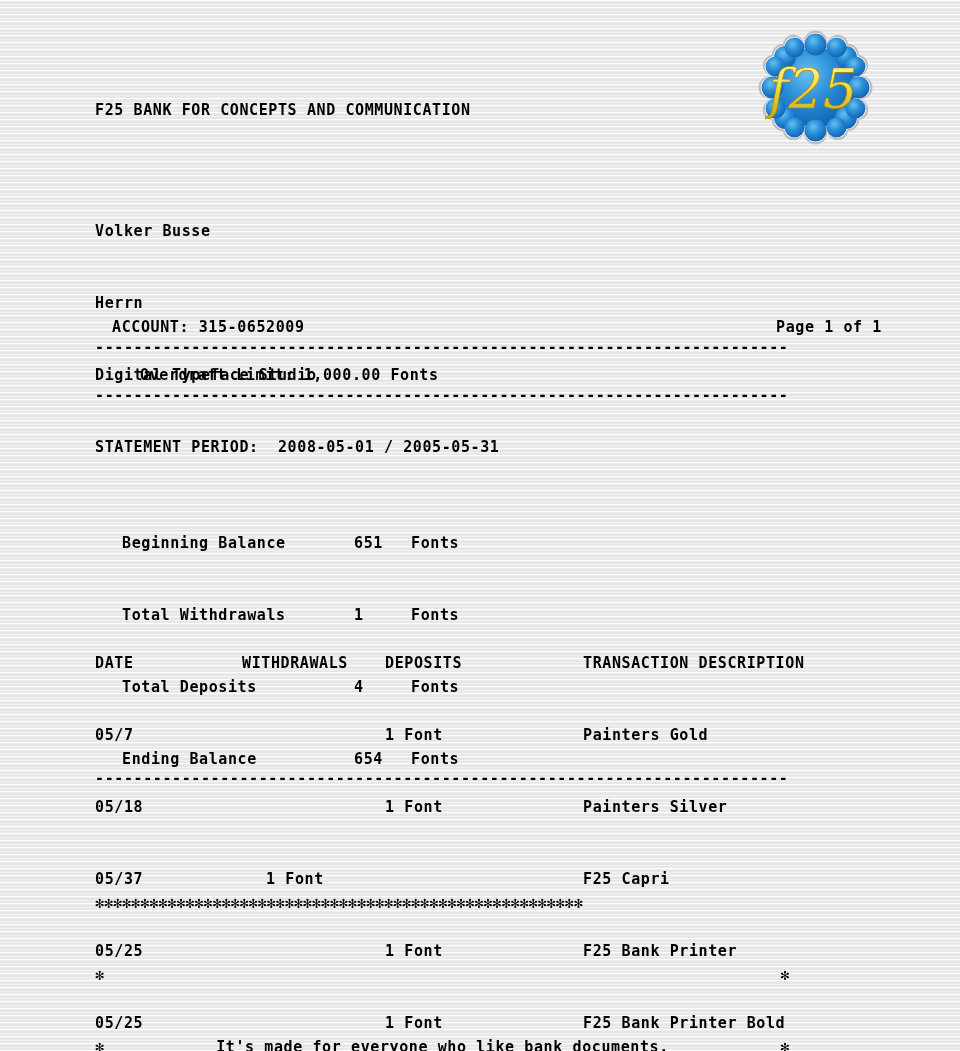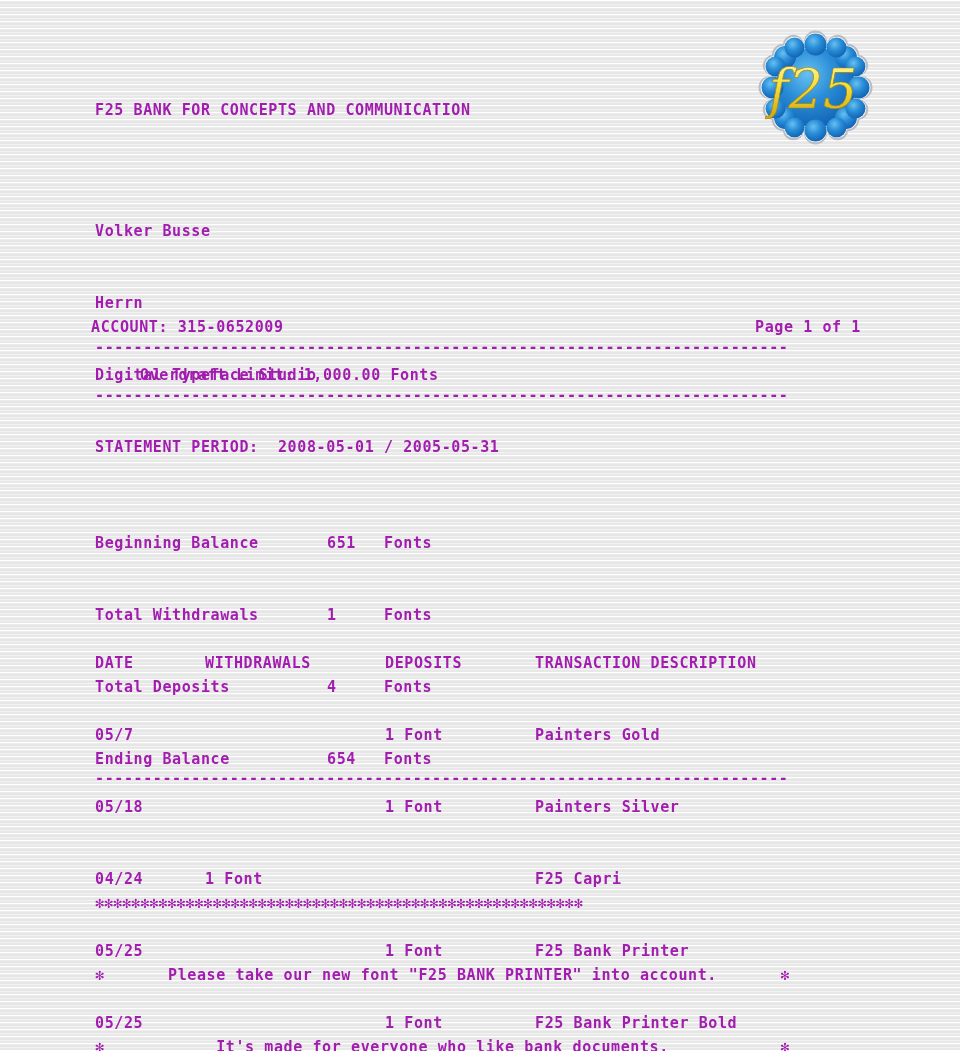--- a/index.html
+++ b/index.html
@@ -38,21 +38,21 @@
     height: 1051px;
   }
 
   
   .mono {
     font-family: "DejaVu Sans Mono", "Liberation Mono", monospace;
     font-weight: bold;
     font-size: 15px;
     letter-spacing: 0.6px;
     white-space: pre;
-    color: #a21caf;
+    color: #000000;
     line-height: 24px;
   }
 
   
   .letterhead {
     position: absolute;
     left: 95px;
     top: 50px;
   }
   .letterhead div { line-height: 24px; }
@@ -71,21 +71,21 @@
   .address {
     position: absolute;
     left: 95px;
     top: 171px;
   }
   .address div { line-height: 24px; }
 
   
   .account-row {
     position: absolute;
-    left: 91px;
+    left: 112px;
     top: 315px;
     width: 770px;
     display: flex;
     justify-content: space-between;
     align-items: baseline;
     text-align: center;
   }
 
   .rule {
     position: absolute;
@@ -114,20 +114,21 @@
 
   
   .summary {
     position: absolute;
     left: 95px;
     top: 483px;
   }
   .summary .srow {
     display: flex;
     line-height: 24px;
+    margin-left: 27px;
   }
   .summary .slabel {
     display: inline-block;
     width: 232px;
   }
   .summary .samount {
     display: inline-block;
     width: 48px;
     text-align: left;
   }
@@ -140,23 +141,23 @@
   .txn {
     position: absolute;
     left: 95px;
     top: 603px;
   }
   .txn .trow {
     display: flex;
     line-height: 24px;
   }
   .txn .c-date  { display: inline-block; width: 110px; }
-  .txn .c-wdr   { display: inline-block; width: 180px; }
+  .txn .c-wdr   { display: inline-block; width: 180px; text-align: center; }
   .txn .c-dep   { display: inline-block; width: 150px; }
-  .txn .c-desc  { display: inline-block; }
+  .txn .c-desc  { display: inline-block; margin-left: 48px; }
   .txn .thead .c-wdr { padding-left: 0px; }
 
   
   .promo {
     position: absolute;
     left: 95px;
     top: 843px;
   }
   .promo div {
     line-height: 24px;
@@ -275,21 +276,21 @@
       <span class="c-dep">1 Font</span>
       <span class="c-desc">Painters Gold</span>
     </div>
     <div class="trow">
       <span class="c-date">05/18</span>
       <span class="c-wdr"></span>
       <span class="c-dep">1 Font</span>
       <span class="c-desc">Painters Silver</span>
     </div>
     <div class="trow">
-      <span class="c-date">04/24</span>
+      <span class="c-date">05/37</span>
       <span class="c-wdr">1 Font</span>
       <span class="c-dep"></span>
       <span class="c-desc">F25 Capri</span>
     </div>
     <div class="trow">
       <span class="c-date">05/25</span>
       <span class="c-wdr"></span>
       <span class="c-dep">1 Font</span>
       <span class="c-desc">F25 Bank Printer</span>
     </div>
@@ -300,21 +301,20 @@
       <span class="c-desc">F25 Bank Printer Bold</span>
     </div>
   </div>
 
   <div class="rule rule-3 mono">------------------------------------------------------------------------</div>
 
   <div class="promo mono">
     <div class="stars">✻✻✻✻✻✻✻✻✻✻✻✻✻✻✻✻✻✻✻✻✻✻✻✻✻✻✻✻✻✻✻✻✻✻✻✻✻✻✻✻✻✻✻✻✻✻✻✻✻✻✻✻✻✻</div>
     <div class="line">
       <span class="edge">✻</span>
-      <span class="mid">Please take our new font "F25 BANK PRINTER" into account.</span>
       <span class="edge">✻</span>
     </div>
     <div class="line">
       <span class="edge">✻</span>
       <span class="mid">It's made for everyone who like bank documents.</span>
       <span class="edge">✻</span>
     </div>
     
     
   </div>

